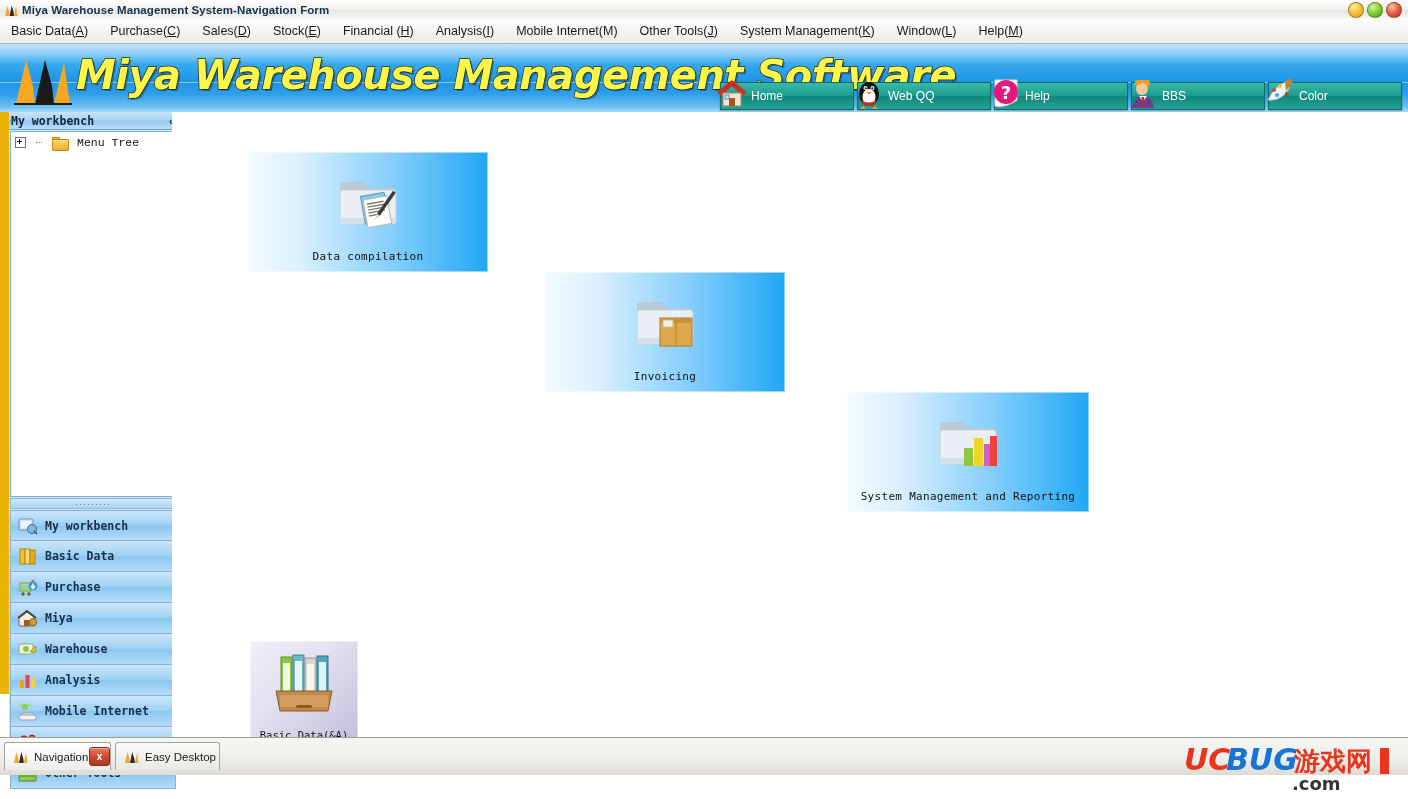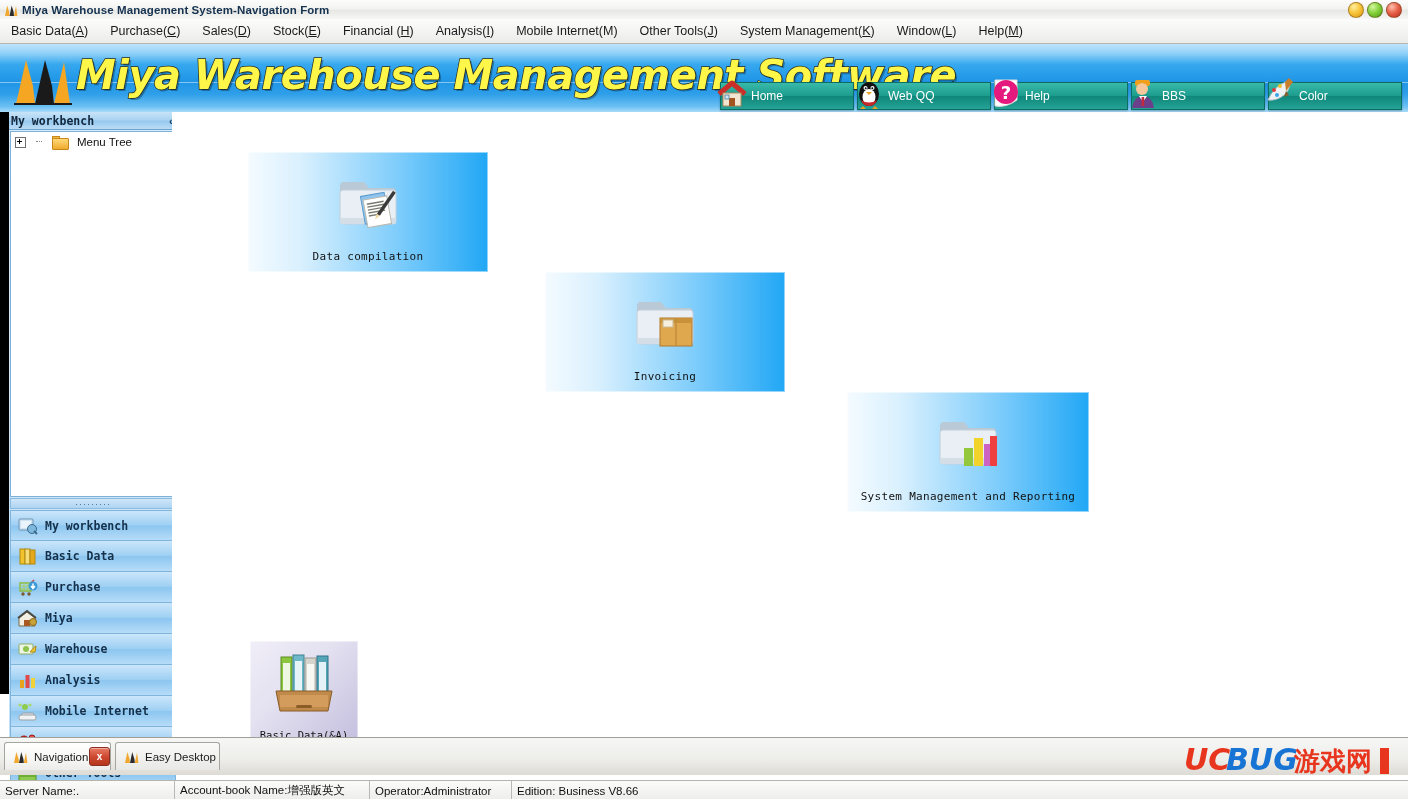--- a/index.html
+++ b/index.html
@@ -2,21 +2,21 @@
 <html><head>
 <meta charset="utf-8">
 <style>
   html,body{margin:0;padding:0;}
   body{
     width:1408px;height:799px;overflow:hidden;
     font-family:"Liberation Sans", sans-serif;
     background:#ffffff;
     -webkit-font-smoothing:none;
   }
-  .app{position:relative;width:1408px;height:694px;background:#000000;}
+  .app{position:relative;width:1408px;height:694px;background:#eab308;}
 
   
   .titlebar{
     position:absolute;left:0;top:0;width:1408px;height:19px;
     background:linear-gradient(to bottom,#fdfdfd 0%,#f3f3f1 45%,#e7e7e4 55%,#f6f6f5 100%);
     border-bottom:1px solid #b9b9b3;
     display:flex;align-items:center;
   }
   .titlebar .tlogo{width:14px;height:13px;margin-left:4px;margin-right:4px;position:relative;}
   .titlebar .ttext{font-size:11.5px;font-weight:bold;color:#14314f;letter-spacing:.1px;}
@@ -85,21 +85,21 @@
     display:flex;align-items:center;justify-content:space-between;
     padding:0 4px 0 2px;box-sizing:border-box;
   }
   .sbhead .t{font-size:11.5px;font-weight:bold;color:#12263c;font-family:"DejaVu Sans Mono",monospace;}
   .sbhead .c{font-size:11px;color:#123a5c;font-weight:bold;cursor:pointer;}
   .treebox{
     position:absolute;left:1px;top:19px;width:166px;height:366px;
     background:#fff;border:1px solid #7fb0d6;box-sizing:border-box;
   }
   .treerow{display:flex;align-items:center;gap:10px;padding:4px 4px;font-size:11.5px;
-    font-family:Liberation Sans, sans-serif;color:#111;cursor:pointer;}
+    font-family:Liberation Mono, monospace;color:#111;cursor:pointer;}
   .plusbox{width:9px;height:9px;border:1px solid #6f6f6f;background:#fff;
     position:relative;flex:0 0 auto;}
   .plusbox:before{content:"";position:absolute;left:1px;top:3px;width:5px;height:1px;background:#000;}
   .plusbox:after{content:"";position:absolute;left:3px;top:1px;width:1px;height:5px;background:#000;}
   .dots{width:6px;height:1px;border-top:1px dotted #888;}
   .folder{width:15px;height:12px;position:relative;flex:0 0 auto;}
   .folder .fb{position:absolute;left:0;top:2px;width:15px;height:10px;border-radius:1px;
     background:linear-gradient(to bottom,#ffd977,#f0ab2d);border:1px solid #c8871a;}
   .folder .ft{position:absolute;left:0;top:0px;width:6px;height:3px;border-radius:1px 1px 0 0;
     background:#f3b845;border:1px solid #c8871a;border-bottom:none;}
@@ -502,20 +502,14 @@
       <svg width="218" height="56" viewBox="0 0 218 56">
         <text x="0" y="30" font-family="DejaVu Sans, sans-serif" font-size="30" font-weight="bold" font-style="italic" fill="#e8351e">UC</text>
         <text x="42" y="30" font-family="DejaVu Sans, sans-serif" font-size="30" font-weight="bold" font-style="italic" fill="#1774d4">BUG</text>
         <text x="110" y="30" font-family="DejaVu Sans, sans-serif" font-size="26" font-weight="bold" fill="#e8351e">游戏网</text>
         <text x="108" y="50" font-family="DejaVu Sans, sans-serif" font-size="18" font-weight="bold" fill="#333">.com</text>
         <rect x="196" y="8" width="9" height="26" fill="#e8351e"></rect>
       </svg>
     </div>
   </div>
 
-  <div class="statusbar" id="statusbar">
-      <div class="scell" style="width: 175px;">Server Name:.</div>
-      <div class="scell" style="width: 195px;">Account-book Name:增强版英文</div>
-      <div class="scell" style="width: 142px;">Operator:Administrator</div>
-      <div class="scell grow">Edition:  Business V8.66</div>
-    </div>
 
 </div>
 
 </body></html>

